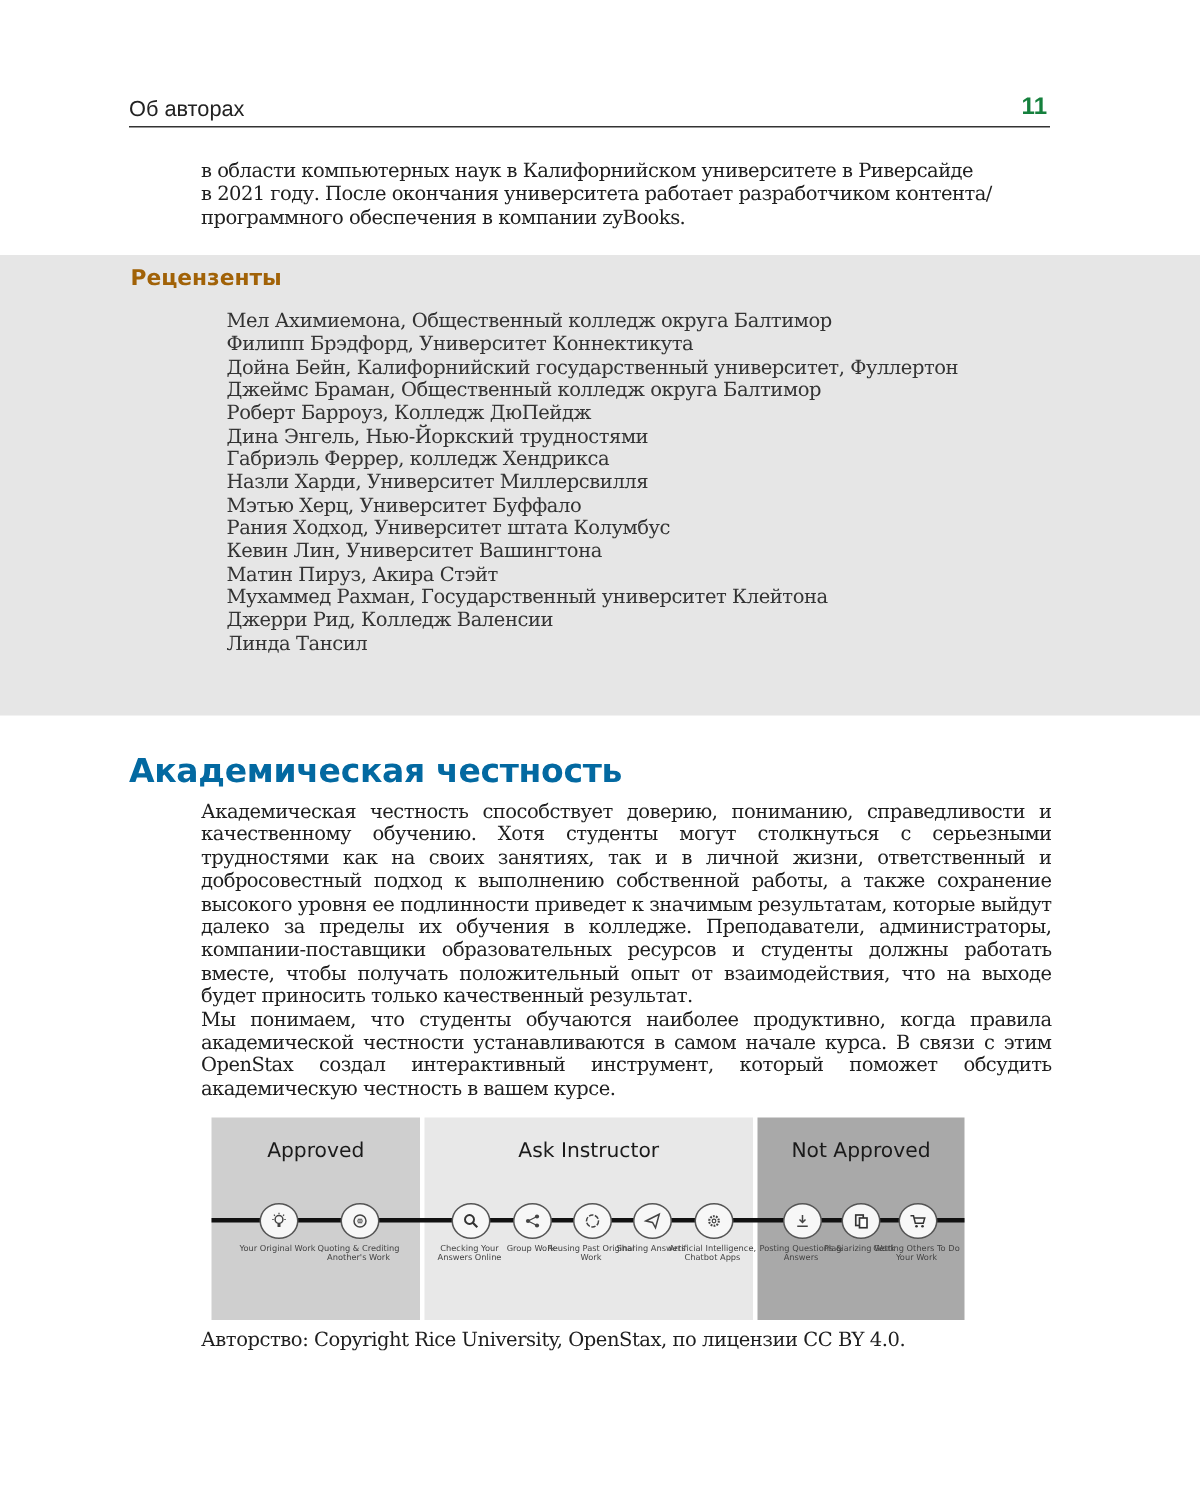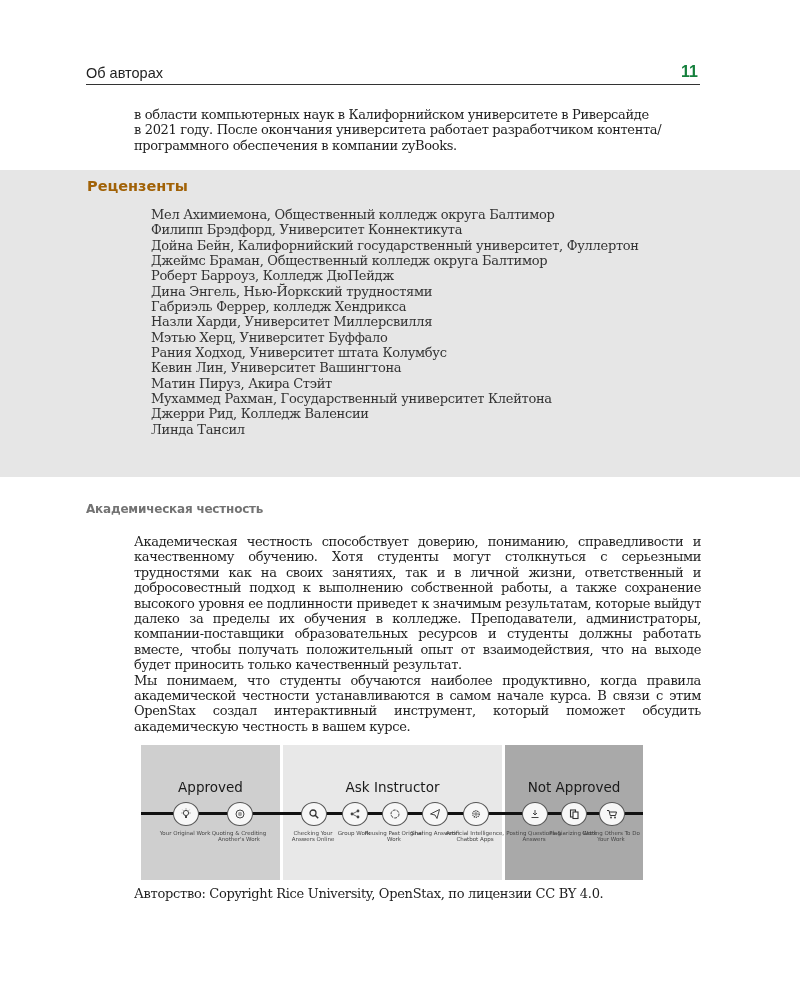--- a/index.html
+++ b/index.html
@@ -33,35 +33,35 @@
   .reviewers-list {
     position: absolute; left: 134px; top: 37px; margin: 0; padding: 0; list-style: none;
   }
   .reviewers-list li {
     font-family: "DejaVu Serif", serif; font-size: 13px; line-height: 15.35px; color: #333;
     letter-spacing: -0.3px; white-space: nowrap; margin-left: 17px;
   }
 
   .section-title {
     position: absolute; left: 86px; top: 502px;
-    font-family: "DejaVu Sans", sans-serif; font-weight: bold; font-size: 12px; color: #737373;
+    font-family: "DejaVu Sans", sans-serif; font-weight: bold; font-size: 22px; color: #0369a1;
     letter-spacing: -0.2px;
   }
   .integrity { position: absolute; left: 134px; top: 534px; width: 567px; }
   .integrity p { margin: 0; text-align: justify; }
 
   .figure {
     position: absolute; left: 141px; top: 745px; width: 502px; height: 135px;
   }
   .zone { position: absolute; top: 0; height: 135px; }
   .zone-approved { left: 0; width: 139px; background: #cfcfcf; }
   .zone-ask { left: 142px; width: 219px; background: #e8e8e8; }
   .zone-not { left: 364px; width: 138px; background: #a9a9a9; }
   .zone-label {
-    position: absolute; left: 0; width: 100%; top: 34px; text-align: center;
+    position: absolute; left: 0; width: 100%; top: 14px; text-align: center;
     font-family: "DejaVu Sans", sans-serif; font-size: 13.5px; color: #1a1a1a;
   }
   .timeline {
     position: absolute; left: 0; top: 67px; width: 502px; height: 3px; background: #111;
   }
   .node {
     position: absolute; top: 57px; width: 24px; height: 22px; margin-left: -12px;
     border-radius: 50%; background: #f7f7f7; border: 1.5px solid #555;
     display: flex; align-items: center; justify-content: center;
   }

